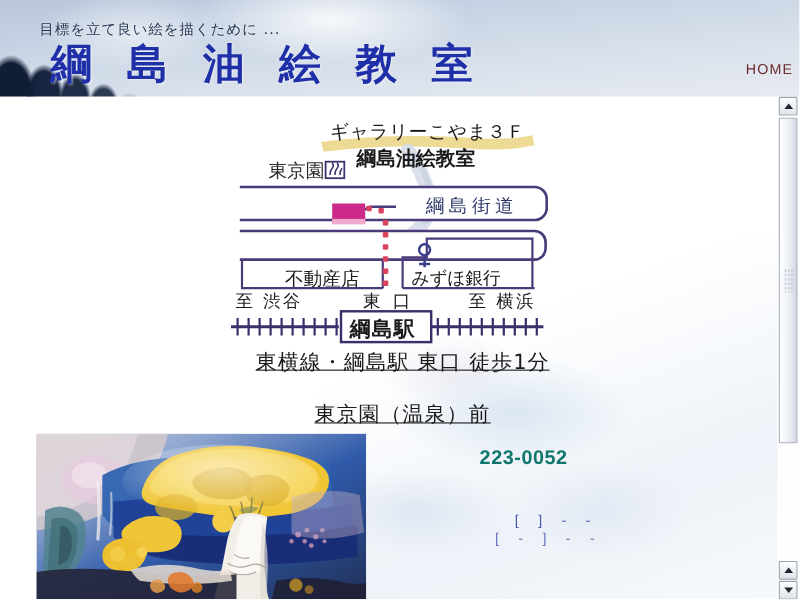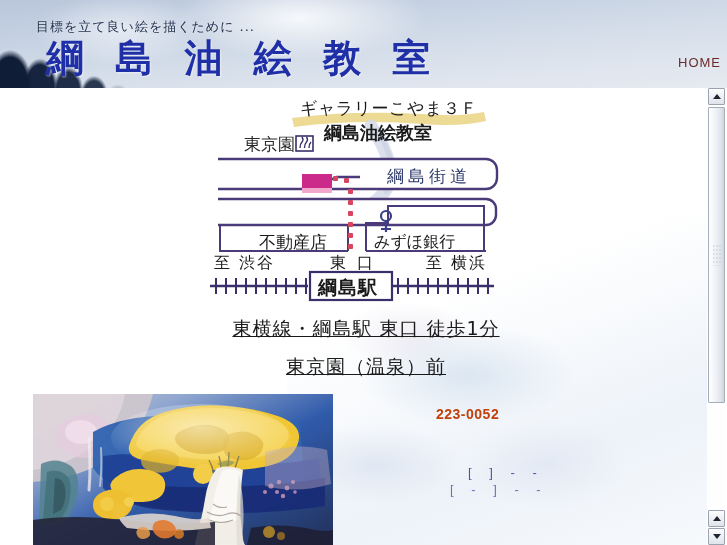--- a/index.html
+++ b/index.html
@@ -116,56 +116,56 @@
       radial-gradient(ellipse 120px 55px at 90px 250px,  rgba(205,216,234,.5),  rgba(205,216,234,0) 72%),
       radial-gradient(ellipse 110px 60px at 260px 250px, rgba(214,222,238,.45), rgba(214,222,238,0) 74%),
       radial-gradient(ellipse 90px 45px at 120px 120px,  rgba(222,214,230,.4),  rgba(222,214,230,0) 74%),
       linear-gradient(160deg, rgba(255,255,255,0) 28%, rgba(223,232,243,.55) 70%, rgba(232,239,247,.35) 100%);
     pointer-events: none;
   }
 
   
   #map {
     position: absolute;
-    left: 196px; top: 8px;
+    left: 196px; top: 19px;
     width: 310px; height: 220px;
   }
   #map svg { display: block; }
 
   #map-caption {
     position: absolute;
     left: 196px; top: 228px;
     width: 340px;
     text-align: center;
     font-family: "DejaVu Sans", sans-serif;
     color: #1a1a1a;
     text-decoration: underline;
   }
   #map-caption .line1 { font-size: 19px; letter-spacing: 1px; white-space: nowrap; }
-  #map-caption .line2 { font-size: 19px; letter-spacing: 1px; margin-top: 12px; white-space: nowrap; }
+  #map-caption .line2 { font-size: 19px; letter-spacing: 1px; margin-top: 22px; white-space: nowrap; }
 
   
   #painting {
     position: absolute;
     left: 33px; top: 306px;
     width: 300px; height: 151px;
     overflow: hidden;
     border: 0;
   }
   #painting svg { display: block; }
 
   
   #postal {
     position: absolute;
     left: 436px; top: 318px;
     font-family: "Liberation Sans", sans-serif;
-    font-size: 14px;
+    font-size: 18px;
     font-weight: bold;
     letter-spacing: .5px;
-    color: #c2410c;
+    color: #0f766e;
     white-space: nowrap;
   }
   #addr-line1 {
     position: absolute;
     left: 468px; top: 377px;
     font-family: "Liberation Sans", sans-serif;
     font-size: 13px;
     letter-spacing: 7px;
     color: #4b56ab;
     white-space: nowrap;

